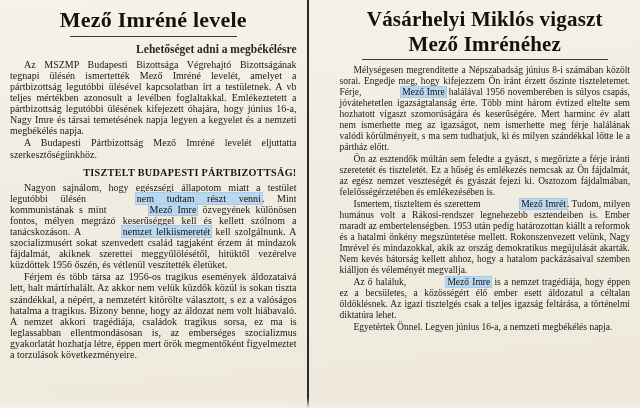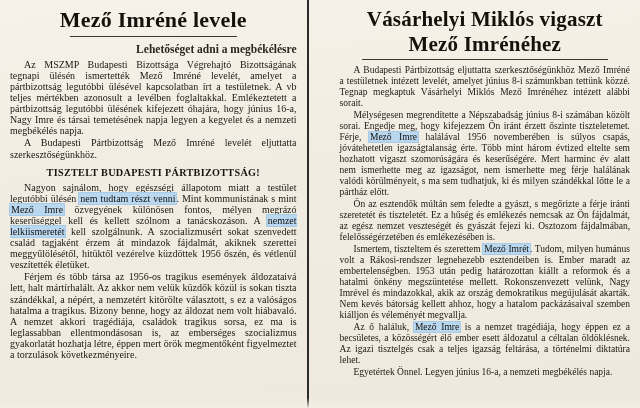--- a/index.html
+++ b/index.html
@@ -74,31 +74,32 @@
     text-align: justify;
     color: #1b1813;
     font-family: "Liberation Serif", serif;
   }
   .section-title {
     font-weight: bold;
     font-size: 10.2px;
     letter-spacing: 0.3px;
     margin: 7px 0 4px 0;
     text-indent: 0;
-    text-align: center;
+    text-align: right;
     color: #171410;
   }
   .section-title.center {
     text-align: center;
   }
   .hl {
     background: #b9d7ef;
     box-shadow: 0 0 0 1px #a8cbe8;
     padding: 0 1px;
     color: #14110d;
+    margin-left: 37px;
   }
   .col-right .body-text p {
     font-size: 9.5px;
     line-height: 11.0px;
   }
   .fade-bottom {
     position: absolute;
     left: 0;
     right: 0;
     bottom: 0;
@@ -128,23 +129,20 @@
       <p>Nagyon sajnálom, hogy egészségi állapotom miatt a testület legutóbbi ülésén <span class="hl">nem tudtam részt venni</span>. Mint kommunistának s mint <span class="hl">Mező Imre</span> özvegyének különösen fontos, mélyen megrázó keserűséggel kell és kellett szólnom a tanácskozáson. A <span class="hl">nemzet lelkiismeretét</span> kell szolgálnunk. A szocializmusért sokat szenvedett család tagjaként érzem át mindazok fájdalmát, akiknek szerettei meggyűlölésétől, hitüktől vezérelve küzdöttek 1956 őszén, és vétlenül veszítették életüket.</p>
       <p>Férjem és több társa az 1956-os tragikus események áldozataivá lett, halt mártírhalált. Az akkor nem velük küzdők közül is sokan tiszta szándékkal, a népért, a nemzetért kitörölte választott, s ez a valóságos hatalma a tragikus. Bizony benne, hogy az áldozat nem volt hiábavaló. A nemzet akkori tragédiája, családok tragikus sorsa, ez ma is leglassabban ellentmondásosan is, az emberséges szocializmus gyakorlatát hozhatja létre, éppen mert örök megmentőként figyelmeztet a torzulások következményeire.</p>
     </div>
   </div>
 
   <div class="column col-right">
     <div class="headline headline-2">Vásárhelyi Miklós vigaszt</div>
     <div class="headline headline-2">Mező Imrénéhez</div>
     <div class="rule"></div>
 
-    <div class="body-text">
-      <p>A Budapesti Pártbizottság eljuttatta szerkesztőségünkhöz Mező Imréné a testületnek intézett levelét, amelyet június 8-i számunkban tettünk közzé. Tegnap megkaptuk Vásárhelyi Miklós Mező Imrénéhez intézett alábbi sorait.</p>
-    </div>
 
 
     <div class="body-text">
       <p>Mélységesen megrendítette a Népszabadság június 8-i számában közölt sorai. Engedje meg, hogy kifejezzem Ön iránt érzett őszinte tiszteletemet. Férje, <span class="hl">Mező Imre</span> halálával 1956 novemberében is súlyos csapás, jóvátehetetlen igazságtalanság érte. Több mint három évtized eltelte sem hozhatott vigaszt szomorúságára és keserűségére. Mert harminc év alatt nem ismerhette meg az igazságot, nem ismerhette meg férje halálának valódi körülményeit, s ma sem tudhatjuk, ki és milyen szándékkal lőtte le a pártház előtt.</p>
       <p>Ön az esztendők múltán sem feledte a gyászt, s megőrizte a férje iránti szeretetét és tiszteletét. Ez a hűség és emlékezés nemcsak az Ön fájdalmát, az egész nemzet veszteségét és gyászát fejezi ki. Osztozom fájdalmában, felelősségérzetében és emlékezésében is.</p>
       <p>Ismertem, tiszteltem és szerettem <span class="hl">Mező Imrét</span>. Tudom, milyen humánus volt a Rákosi-rendszer legnehezebb esztendeiben is. Ember maradt az embertelenségben. 1953 után pedig határozottan kiállt a reformok és a hatalmi önkény megszüntetése mellett. Rokonszenvezett velünk, Nagy Imrével és mindazokkal, akik az ország demokratikus megújulását akarták. Nem kevés bátorság kellett ahhoz, hogy a hatalom packázásaival szemben kiálljon és véleményét megvallja.</p>
       <p>Az ő haláluk, <span class="hl">Mező Imre</span> is a nemzet tragédiája, hogy éppen ez a becsületes, a közösségért élő ember esett áldozatul a céltalan öldöklésnek. Az igazi tisztelgés csak a teljes igazság feltárása, a történelmi diktatúra lehet.</p>
       <p>Egyetértek Önnel. Legyen június 16-a, a nemzeti megbékélés napja.</p>
     </div>
   </div>

